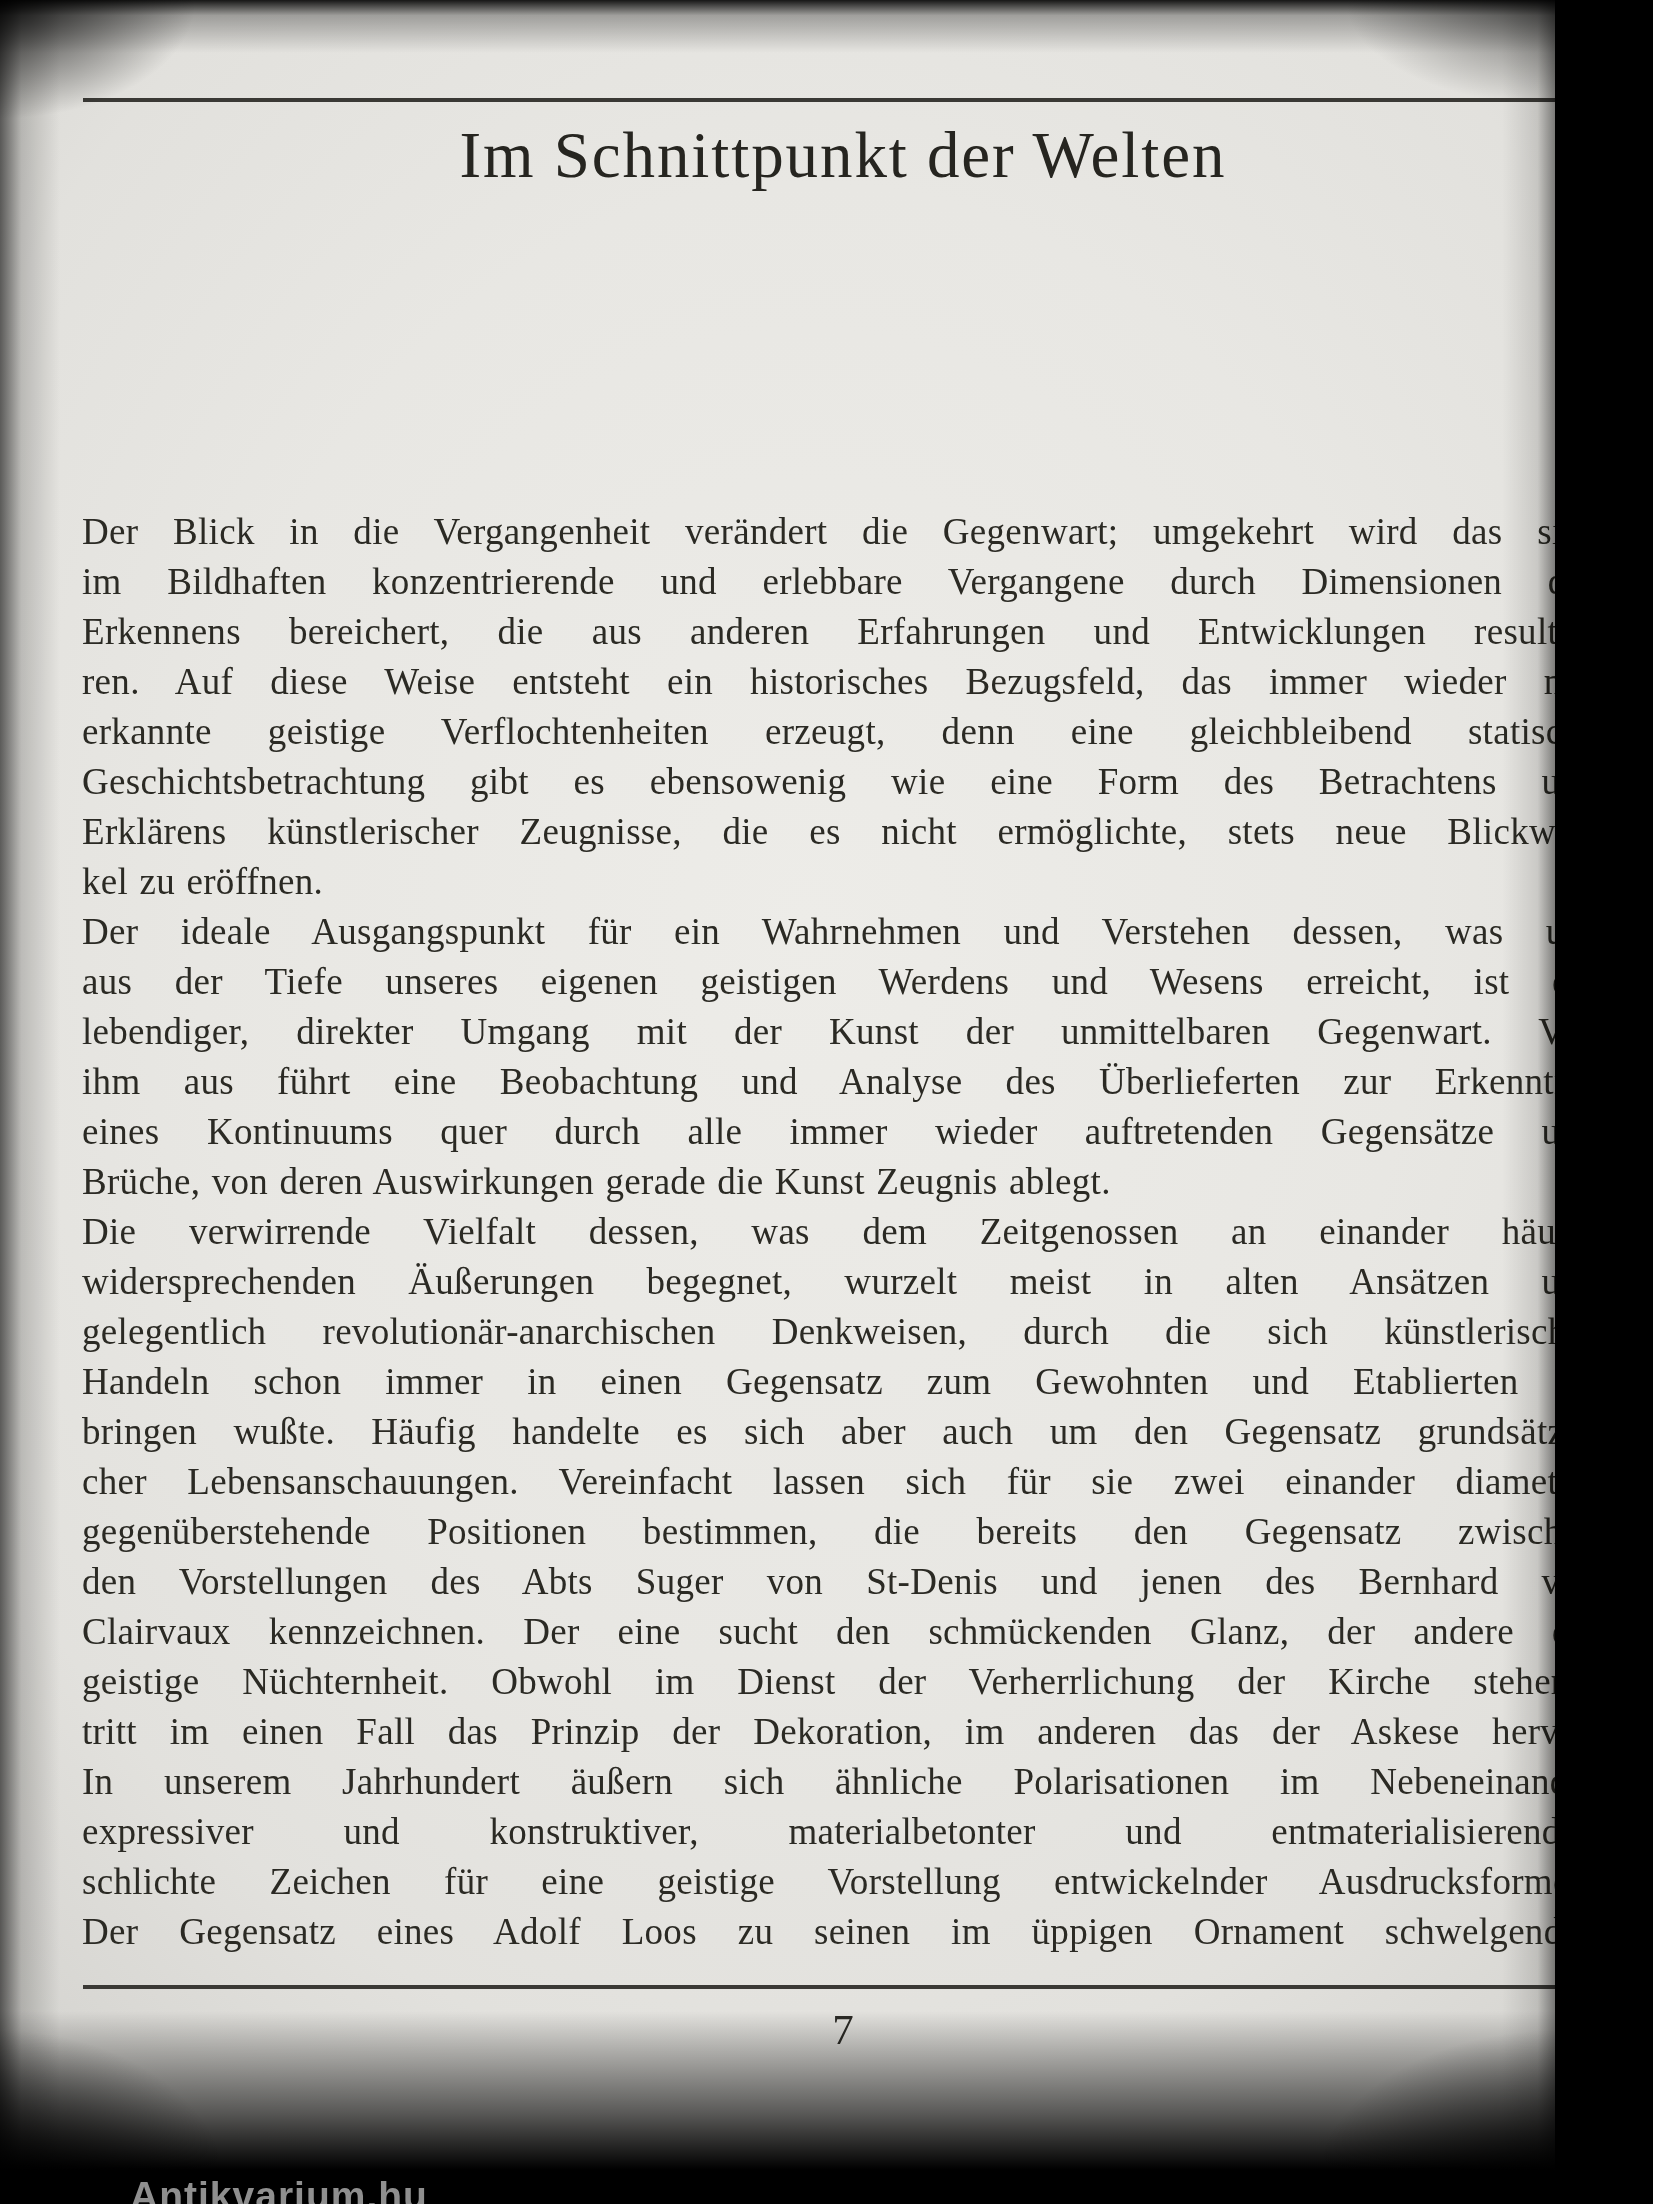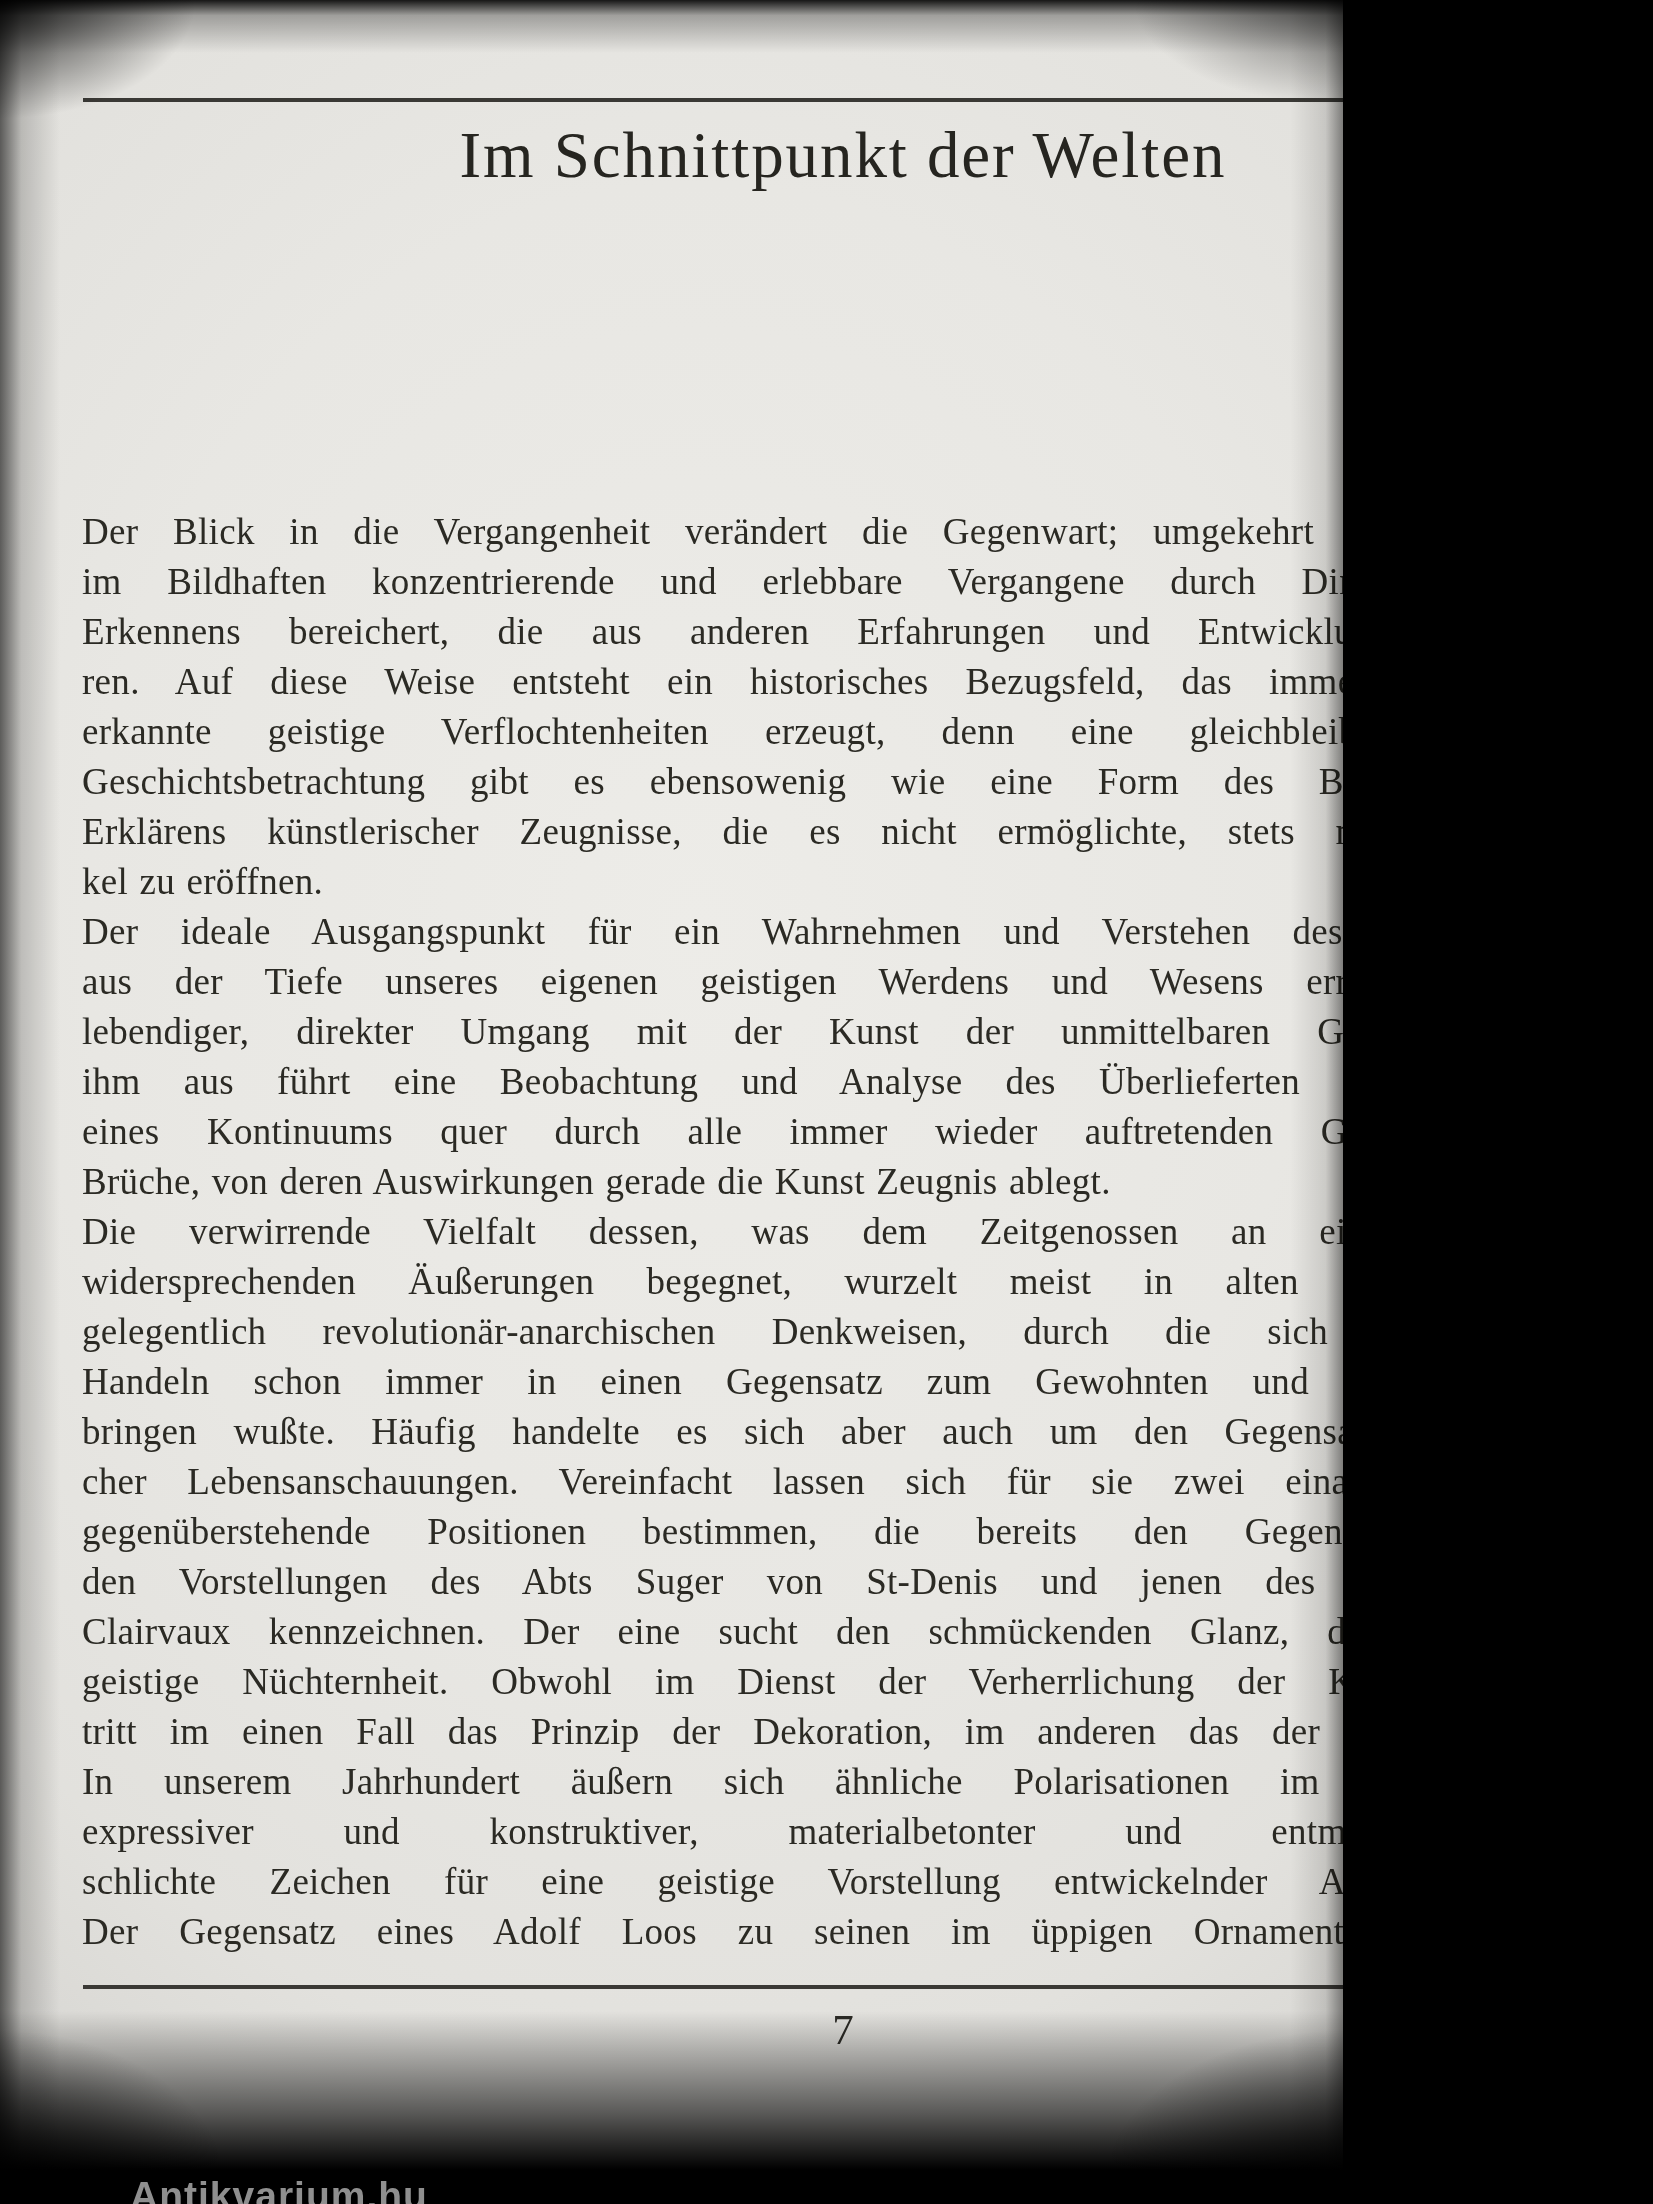--- a/index.html
+++ b/index.html
@@ -1,18 +1,18 @@
 <!DOCTYPE html>
 <html><head>
 <meta charset="utf-8">
 <style>
   html, body { margin: 0; padding: 0; background: #000; }
   .photo {
     position: relative;
-    width: 1343px;
+    width: 1555px;
     height: 2205px;
     background: #000;
     overflow: hidden;
     font-family: "Liberation Serif", serif;
     text-decoration: underline;
   }
   .page {
     position: absolute;
     inset: 0;
     background:

